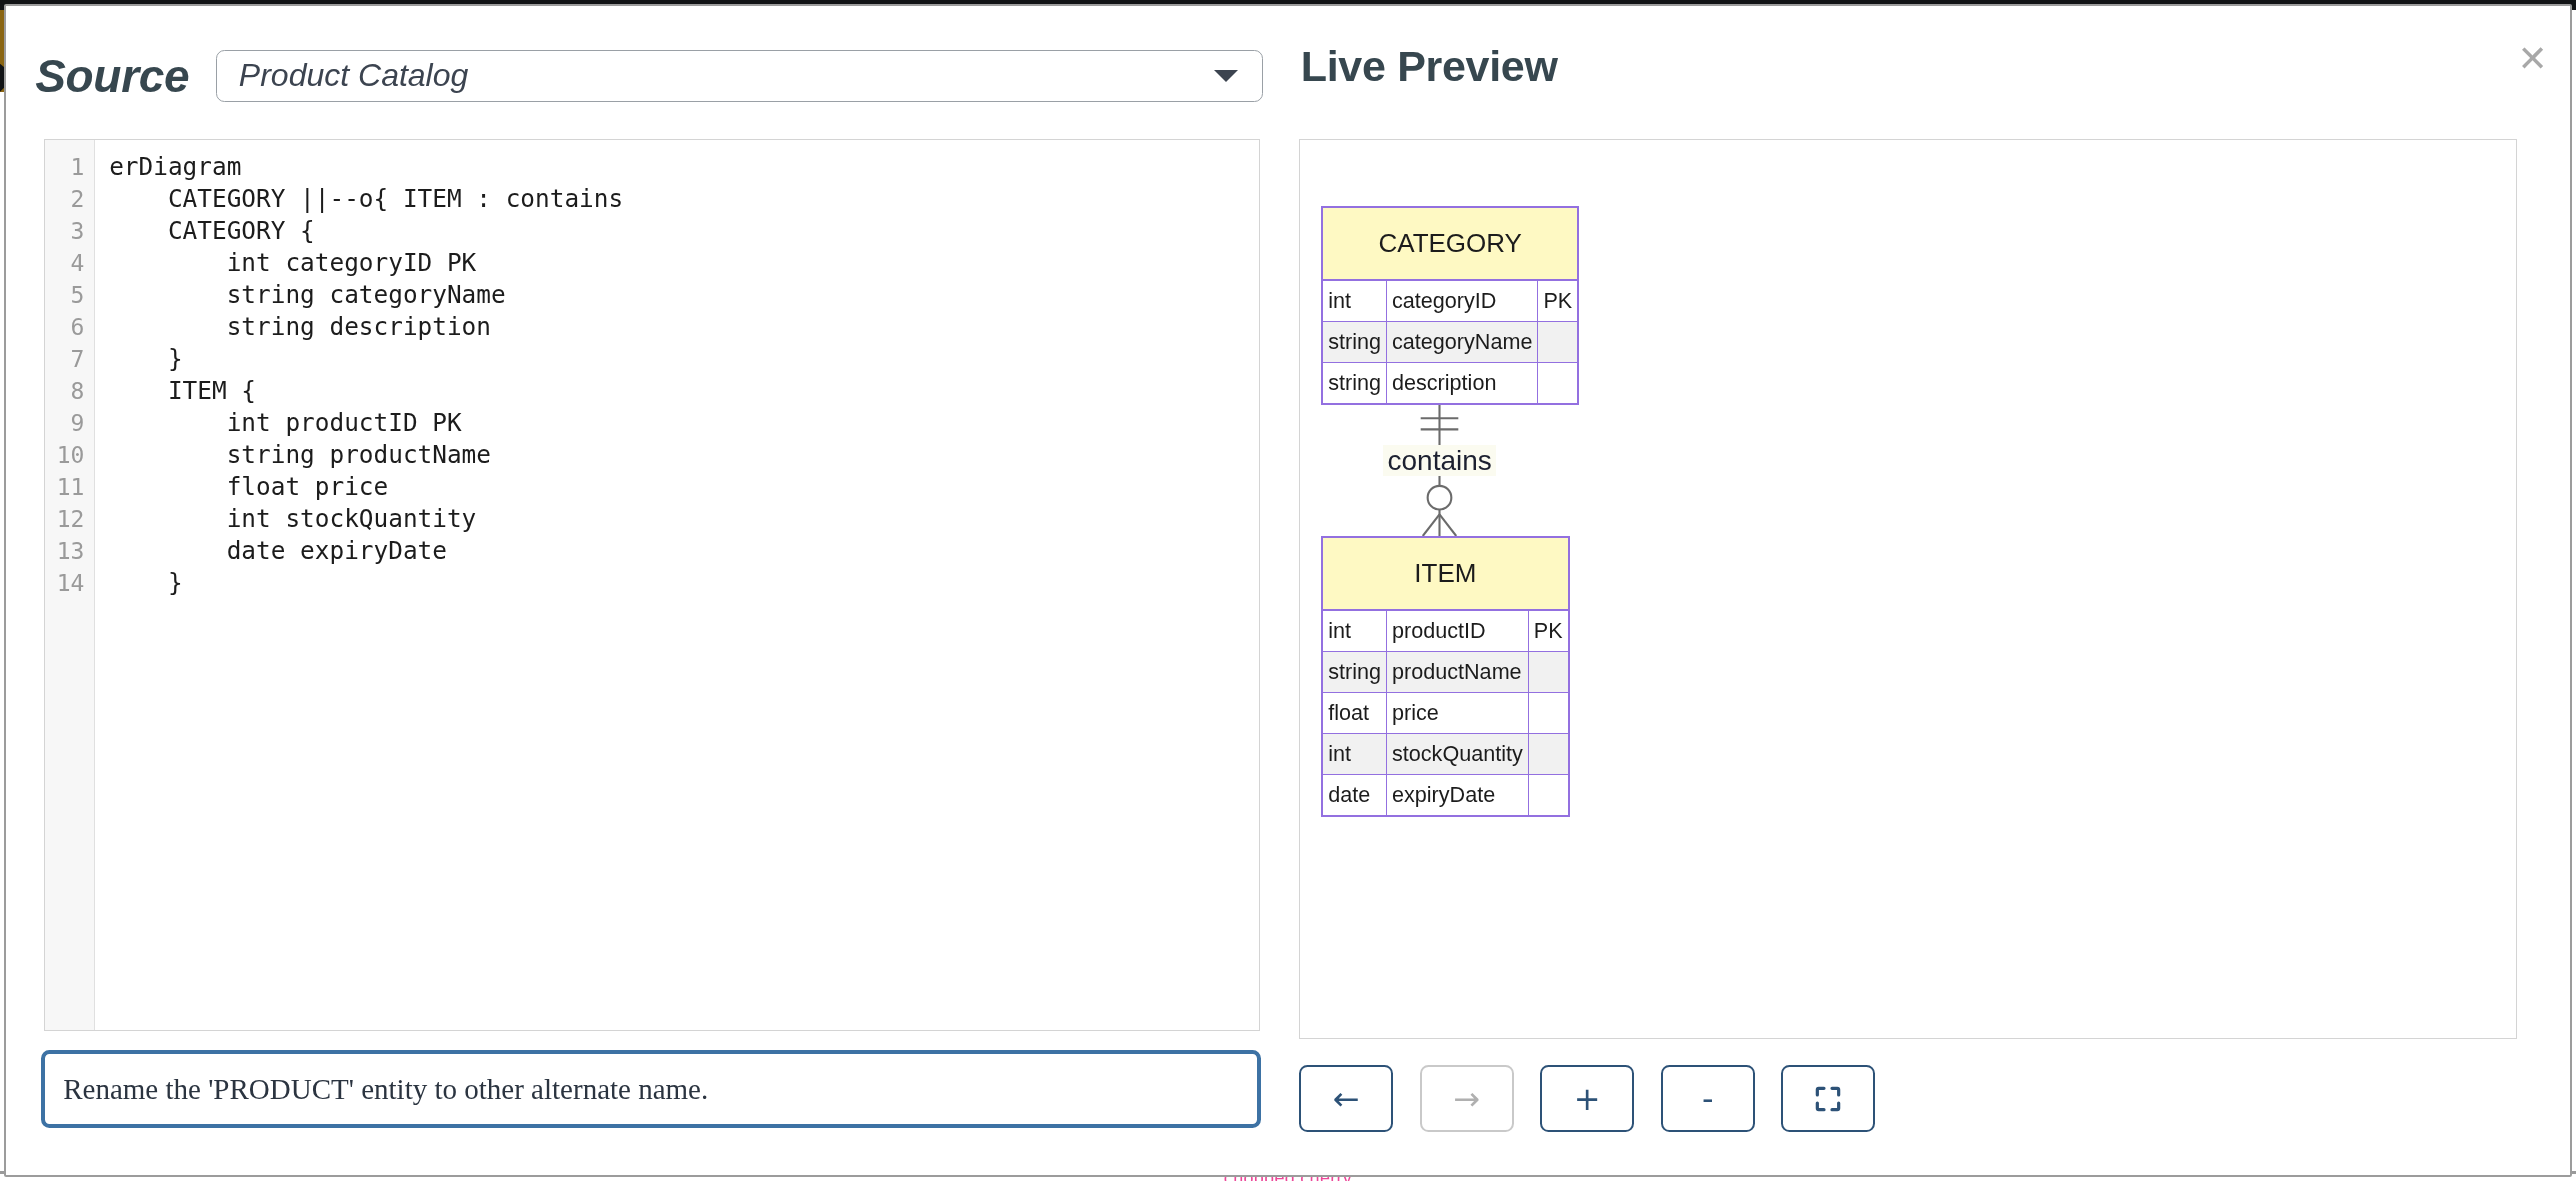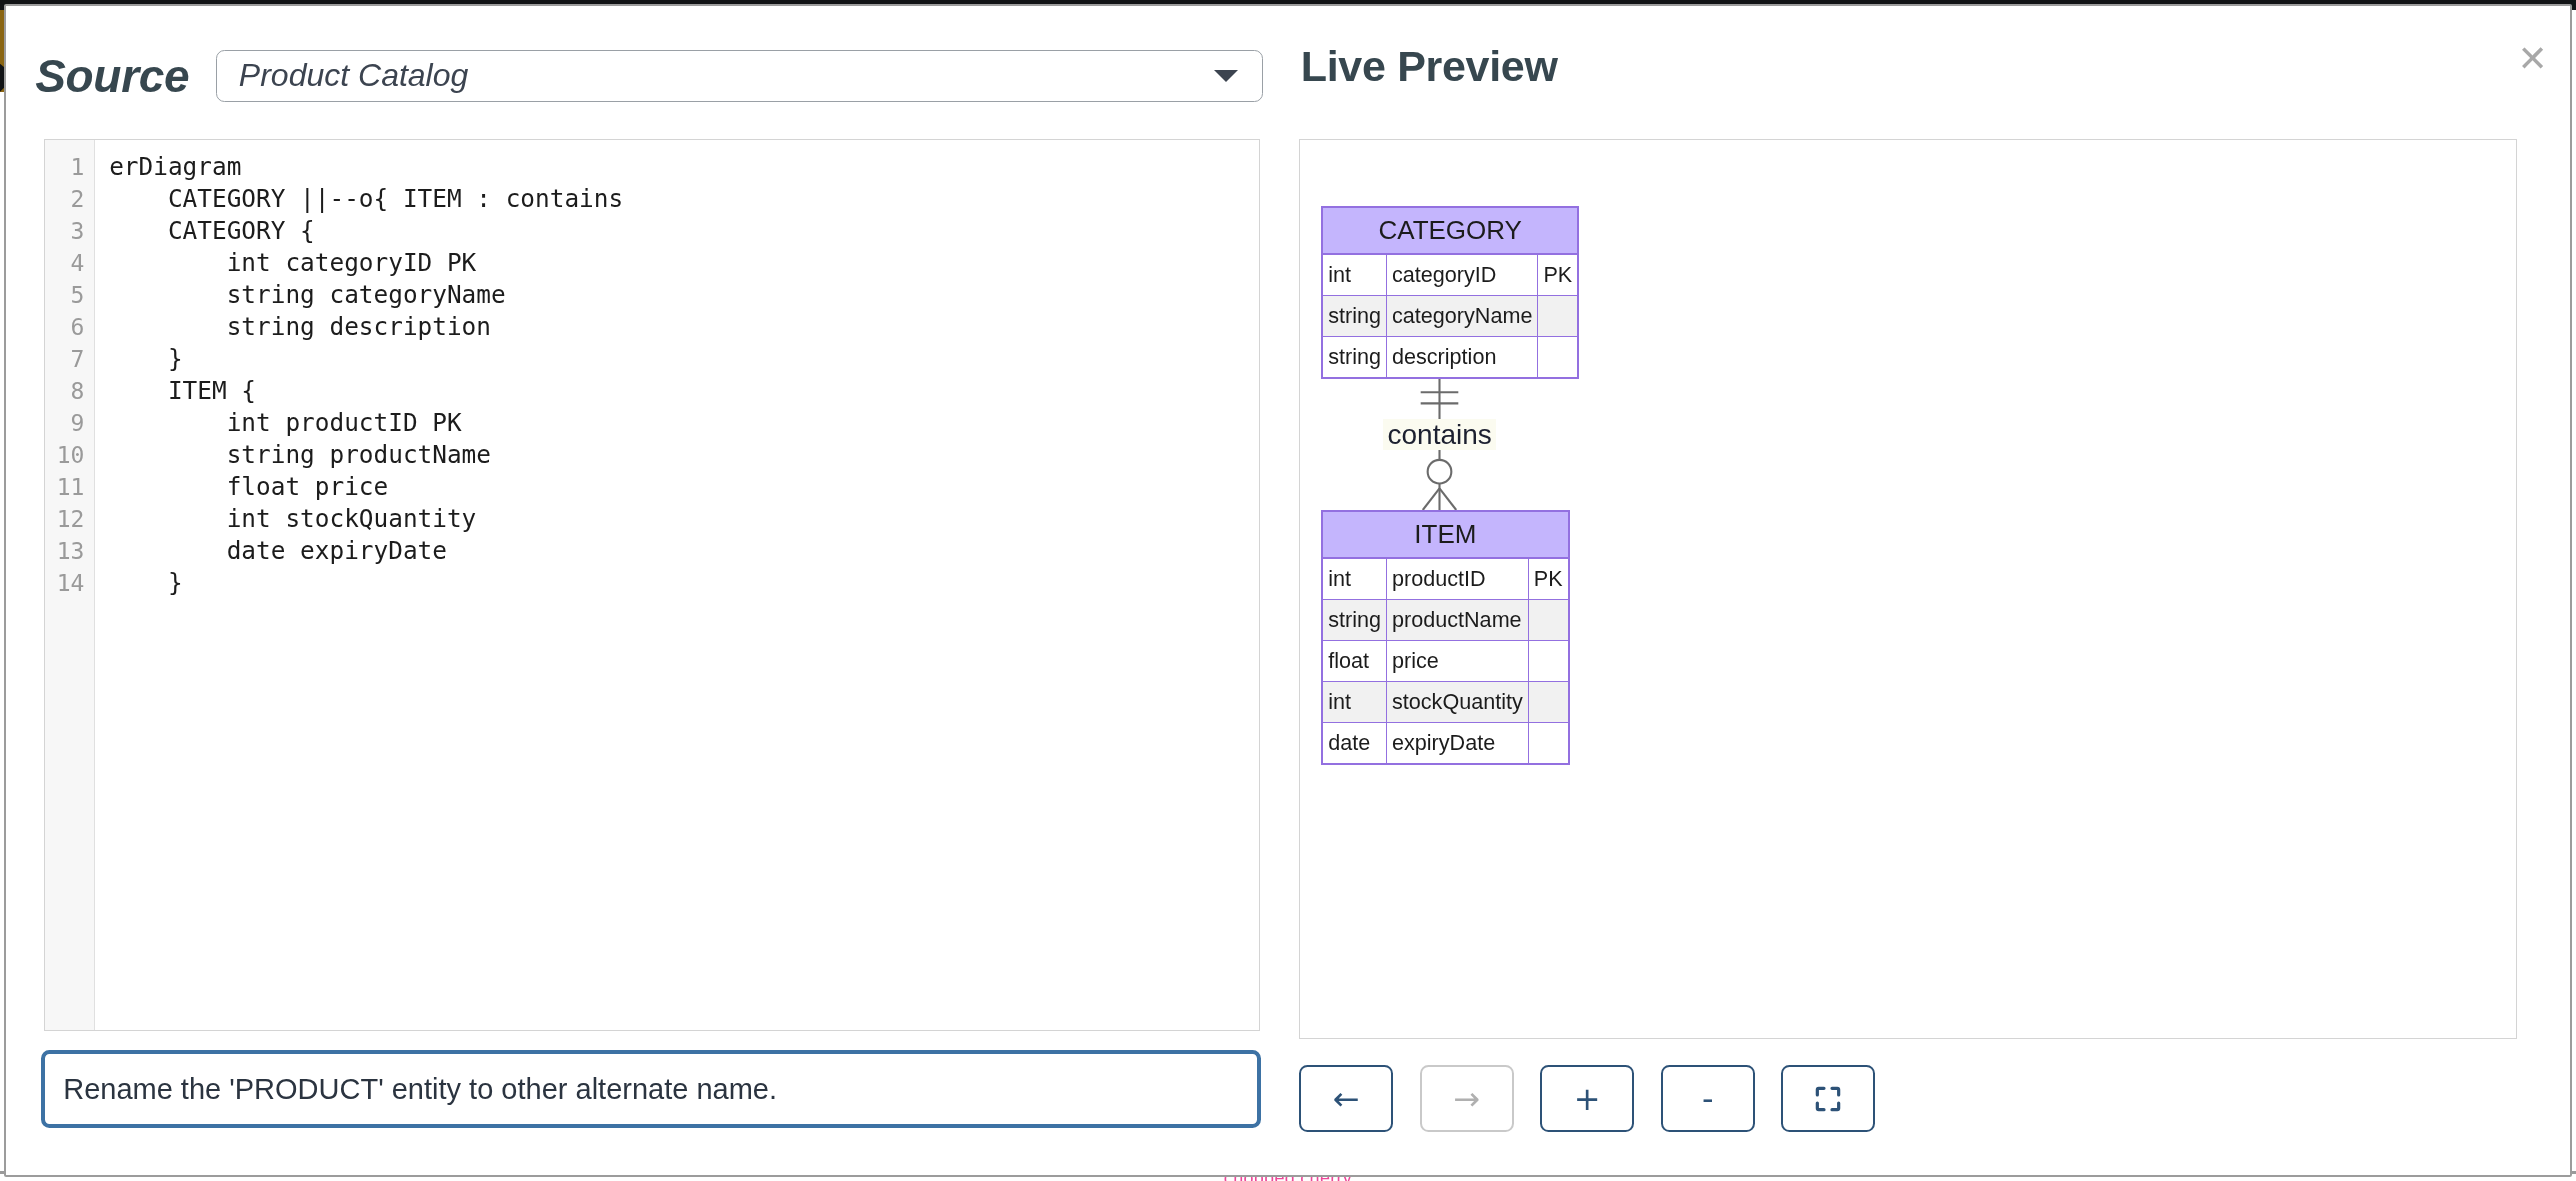--- a/index.html
+++ b/index.html
@@ -207,21 +207,21 @@
   #prompt-input {
     width: 100%;
     height: 100%;
     box-sizing: border-box;
     border: 4.2px solid #3d72a4;
     border-radius: 8.4px;
     background: #ffffff;
     font-size: 29px;
     color: #2b3440;
     padding: 0 18px;
-    font-family: Liberation Sans, sans-serif;
+    font-family: Liberation Serif, serif;
     outline: none;
   }
 
   
   #preview-pane {
     position: absolute;
     left: 1284px;
     top: 0;
     width: 1283px;
     height: 100%;
@@ -254,25 +254,25 @@
     top: 66px;
     width: 237px;
   }
   .ent {
     border: 2.1px solid #9370e0;
     border-collapse: collapse;
     background: #ffffff;
     width: 100%;
   }
   .ent .ent-head {
-    background: #c4b5fd;
+    background: #fef9c3;
     text-align: center;
     font-size: 26px;
     color: #1c1c1c;
-    padding: 7px 0;
+    padding: 20px 0;
     border-bottom: 2.1px solid #9370e0;
     font-family: "Liberation Sans", sans-serif;
   }
   .ent td {
     border: 1.4px solid #9370e0;
     font-size: 21.6px;
     color: #1c1c1c;
     padding: 7px 5px;
     font-family: "Liberation Sans", sans-serif;
     white-space: nowrap;

